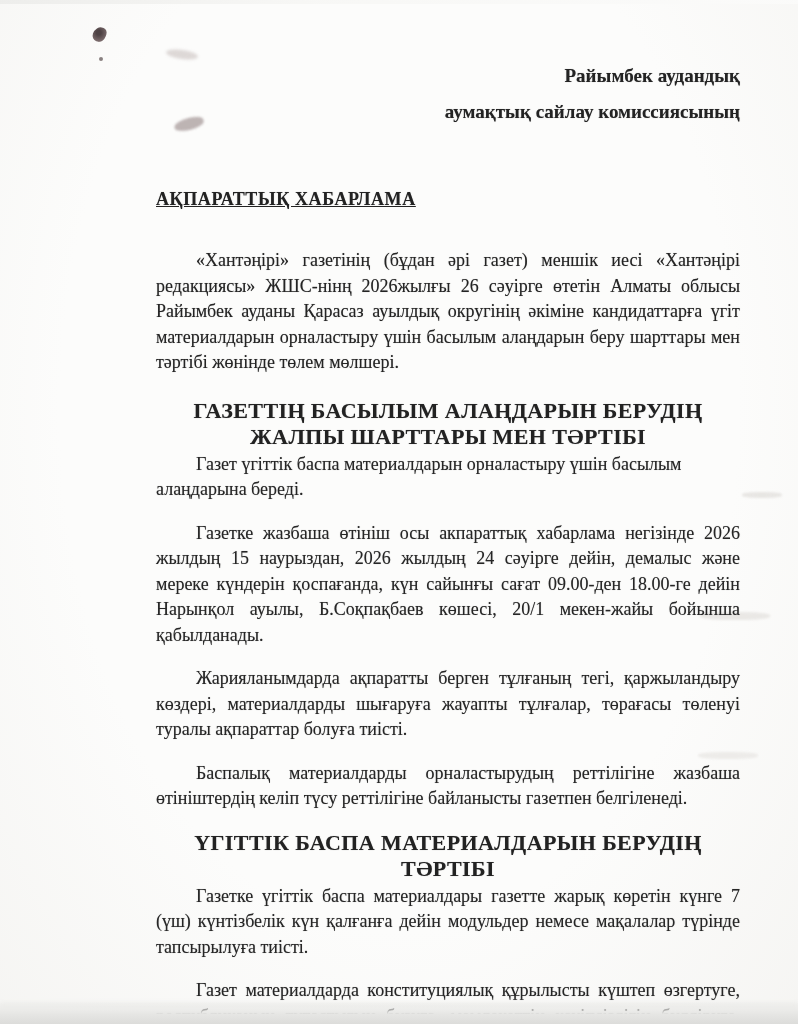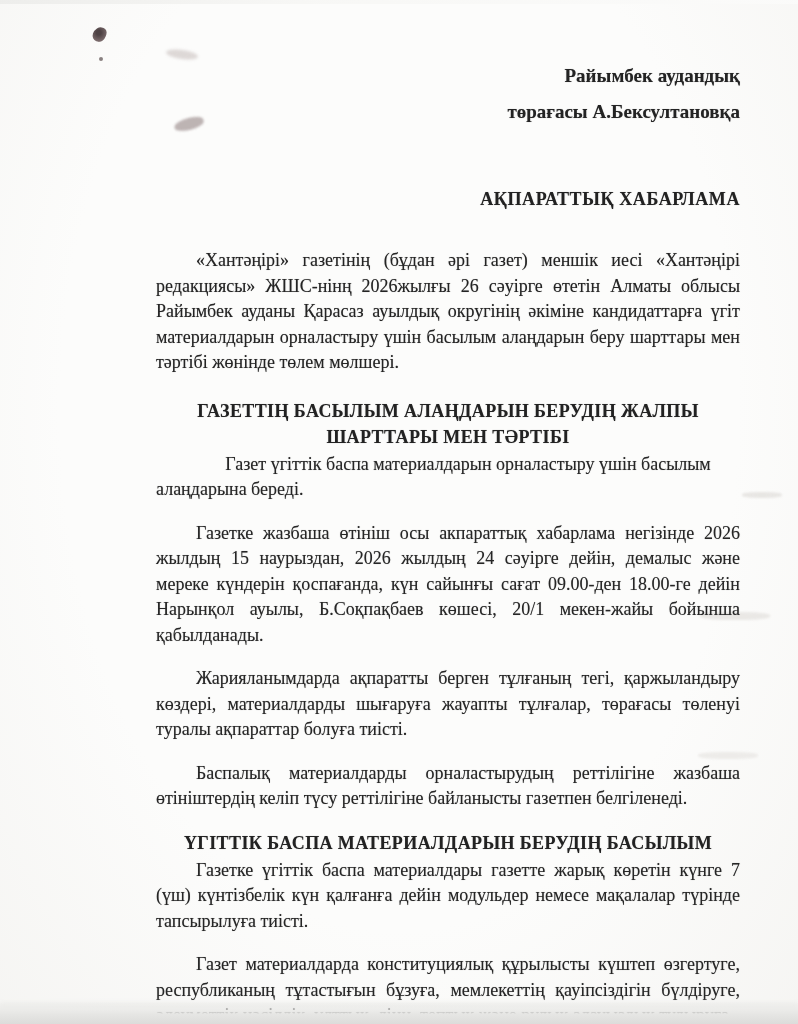--- a/index.html
+++ b/index.html
@@ -29,52 +29,53 @@
   .recipient {
     margin-top: 58px;
     text-align: right;
     font-weight: bold;
     font-size: 19px;
     line-height: 36px;
     color: #232323;
   }
   .doc-title {
     margin-top: 56px;
-    text-align: right;
+    text-align: left;
     font-weight: bold;
     font-size: 18px;
     letter-spacing: 0.6px;
     line-height: 26px;
     color: #222;
+    text-decoration: underline;
   }
   .intro {
     margin-top: 36px;
     font-weight: normal;
     text-align: justify;
     text-align-last: left;
     text-indent: 40px;
     color: #242424;
   }
   .section-heading {
     margin-top: 22px;
     text-align: center;
     font-weight: bold;
-    font-size: 18px;
+    font-size: 22px;
     letter-spacing: 0.4px;
     line-height: 26px;
     color: #222;
   }
   .section-heading.second { margin-top: 14px; }
   .para {
     margin-top: 2px;
     text-align: justify;
     text-align-last: left;
     text-indent: 40px;
   }
-  .para.no-justify { text-align: center; }
+  .para.no-justify { text-align: left; }
   .para.gap4 { margin-top: 4px; }
   .para.gap8 { margin-top: 8px; }
   
   .artifact { position: absolute; pointer-events: none; }
   .speck-large {
     left: 93px; top: 27px; width: 13px; height: 15px;
     background: radial-gradient(circle at 40% 40%, #4e4244 20%, #7a6a6b 70%, rgba(122,106,107,0) 100%);
     border-radius: 62% 38% 55% 45%;
     transform: rotate(18deg);
   }
@@ -132,35 +133,35 @@
   <div class="artifact smudge-top"></div>
   <div class="artifact smudge-mid"></div>
   <div class="artifact streak-right-1"></div>
   <div class="artifact streak-right-2"></div>
   <div class="artifact streak-right-3"></div>
 
   <div class="content">
 
     <div class="recipient">
       <div>Райымбек аудандық</div>
-      <div>төрағасы А.Бексултановқа</div>
+      <div>аумақтық сайлау комиссиясының</div>
     </div>
 
     <div class="doc-title">АҚПАРАТТЫҚ ХАБАРЛАМА</div>
 
     <p class="intro">«Хантәңірі» газетінің (бұдан әрі газет) меншік иесі «Хантәңірі редакциясы» ЖШС-нінң 2026жылғы 26 сәуірге өтетін Алматы облысы Райымбек ауданы Қарасаз ауылдық округінің әкіміне кандидаттарға үгіт материалдарын орналастыру үшін басылым алаңдарын беру шарттары мен тәртібі жөнінде төлем мөлшері.</p>
 
     <div class="section-heading">ГАЗЕТТІҢ БАСЫЛЫМ АЛАҢДАРЫН БЕРУДІҢ ЖАЛПЫ ШАРТТАРЫ МЕН ТӘРТІБІ</div>
 
     <p class="para no-justify">Газет үгіттік баспа материалдарын орналастыру үшін басылым алаңдарына береді.</p>
     <p class="para">Газетке жазбаша өтініш осы акпараттық хабарлама негізінде 2026 жылдың 15 наурыздан, 2026 жылдың 24 сәуірге дейін, демалыс және мереке күндерін қоспағанда, күн сайынғы сағат 09.00-ден 18.00-ге дейін Нарынқол ауылы, Б.Соқпақбаев көшесі, 20/1 мекен-жайы бойынша қабылданады.</p>
     <p class="para">Жарияланымдарда ақпаратты берген тұлғаның тегі, қаржыландыру көздері, материалдарды шығаруға жауапты тұлғалар, төрағасы төленуі туралы ақпараттар болуға тиісті.</p>
     <p class="para gap4">Баспалық материалдарды орналастырудың реттілігіне жазбаша өтініштердің келіп түсу реттілігіне байланысты газетпен белгіленеді.</p>
 
-    <div class="section-heading second">ҮГІТТІК БАСПА МАТЕРИАЛДАРЫН БЕРУДІҢ БАСЫЛЫМ</div>
+    <div class="section-heading second">ҮГІТТІК БАСПА МАТЕРИАЛДАРЫН БЕРУДІҢ ТӘРТІБІ</div>
 
     <p class="para">Газетке үгіттік баспа материалдары газетте жарық көретін күнге 7 (үш) күнтізбелік күн қалғанға дейін модульдер немесе мақалалар түрінде тапсырылуға тиісті.</p>
     <p class="para gap8">Газет материалдарда конституциялық құрылысты күштеп өзгертуге, республиканың тұтастығын бұзуға, мемлекеттің қауіпсіздігін бүлдіруге, әлеуметтік нәсілдік, ұлттық, діни, тептык және рулық алауыздық тудыруға,</p>
 
   </div>
 
   <div class="artifact bottom-shadow"></div>
   <div class="artifact bottom-band"></div>
 
 </div>

